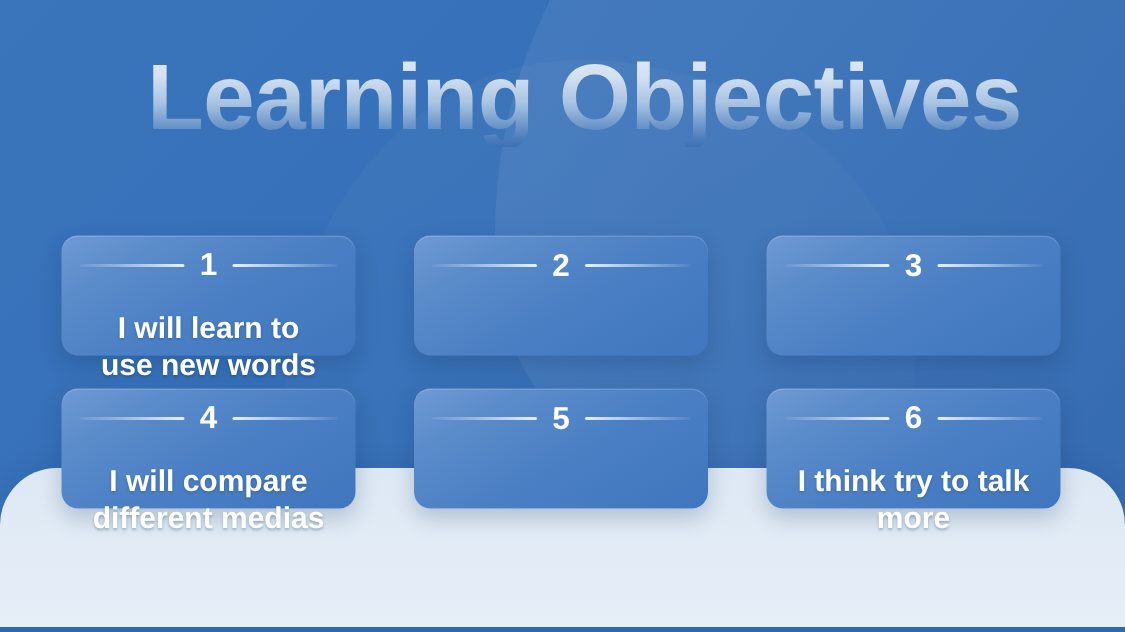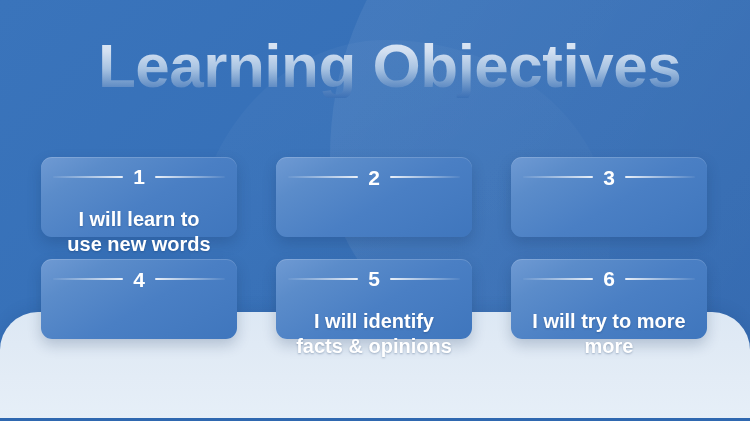--- a/index.html
+++ b/index.html
@@ -175,36 +175,36 @@
         <span class="rule right"></span>
       </div>
     </div>
 
     <div class="card">
       <div class="card-head">
         <span class="rule left"></span>
         <span class="num">4</span>
         <span class="rule right"></span>
       </div>
+      <div class="card-text">I will compare
+different medias</div>
     </div>
 
     <div class="card">
       <div class="card-head">
         <span class="rule left"></span>
         <span class="num">5</span>
         <span class="rule right"></span>
       </div>
-      <div class="card-text">I will identify
-facts &amp; opinions</div>
     </div>
 
     <div class="card">
       <div class="card-head">
         <span class="rule left"></span>
         <span class="num">6</span>
         <span class="rule right"></span>
       </div>
-      <div class="card-text">I will try to more
+      <div class="card-text">I think try to talk
 more</div>
     </div>
 
   </div>
 </div>
 
 </body></html>

